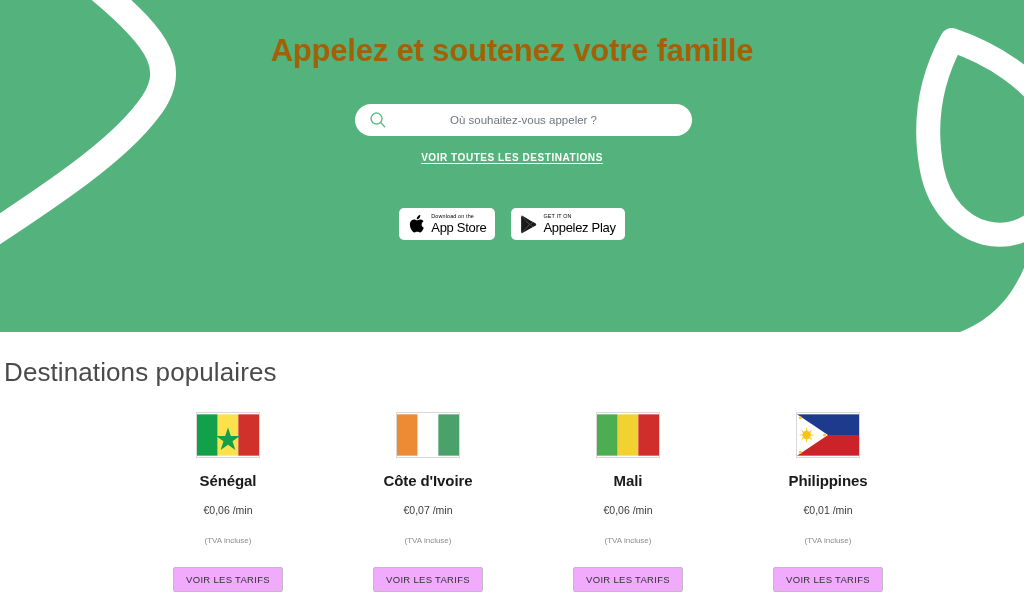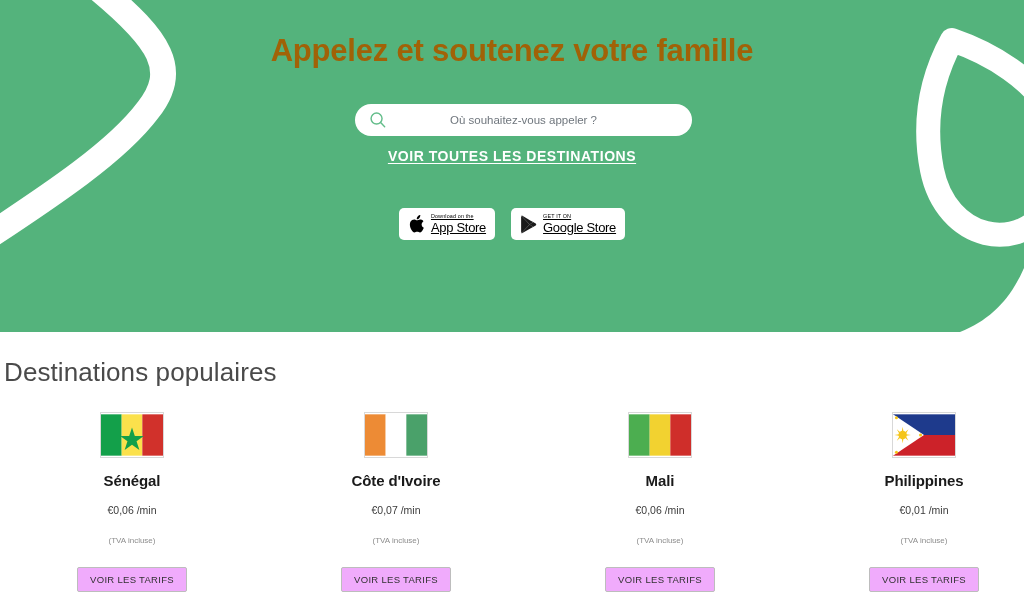--- a/index.html
+++ b/index.html
@@ -84,21 +84,21 @@
 
   .all-destinations {
     position: absolute;
     top: 147px;
     left: 0;
     width: 1024px;
     text-align: center;
   }
   .all-destinations a {
     color: #ffffff;
-    font-size: 14px;
+    font-size: 10px;
     font-weight: bold;
     letter-spacing: 0.55px;
     text-underline-offset: 2px;
   }
 
   
   .stores {
     position: absolute;
     top: 208px;
     left: 0;
@@ -110,21 +110,20 @@
   .badge {
     background: #ffffff;
     border-radius: 5px;
     height: 28px;
     display: flex;
     align-items: center;
     padding: 16px 9px;
     gap: 6px;
     box-sizing: border-box;
     cursor: pointer;
-    text-decoration: underline;
   }
   .badge-text { display: flex; flex-direction: column; justify-content: center; line-height: 1; }
   .badge-top {
     font-size: 5.4px;
     color: #000000;
     letter-spacing: 0.15px;
     margin-bottom: 1.5px;
   }
   .badge-main {
     font-size: 13px;
@@ -143,21 +142,21 @@
     margin: 4px;
     padding-top: 21px;
     text-align: left;
     font-size: 26px;
     font-weight: normal;
     color: #4a4a4a;
     letter-spacing: 0.1px;
   }
   .cards {
     display: flex;
-    justify-content: space-between;
+    justify-content: center;
     margin-top: 24px;
     gap: 0;
     padding-left: 32px;
   }
   .card {
     width: 200px;
     display: flex;
     flex-direction: column;
     align-items: center;
   }
@@ -246,21 +245,21 @@
 
       <div class="badge">
         <svg width="17" height="19" viewBox="0 0 17 19">
           <path d="M1.6 1.1C1.3 1.4 1.1 1.8 1.1 2.4v14.2c0 .6.2 1 .5 1.3l8.1-8.4-8.1-8.4z" fill="#1a1a1a"></path>
           <path d="M13.1 7.1L10.3 5.4 2 .6C1.8.5 1.7.5 1.6 1.1l8.1 8.4 3.4-2.4z" fill="#1a1a1a"></path>
           <path d="M13.1 11.9l-3.4-2.4-8.1 8.4c.1.6.2.5.4.4l8.3-4.8 2.8-1.6z" fill="#1a1a1a"></path>
           <path d="M13.1 7.1L9.7 9.5l3.4 2.4 2.6-1.5c.7-.4.7-1.4 0-1.8l-2.6-1.5z" fill="#1a1a1a"></path>
         </svg>
         <span class="badge-text">
           <span class="badge-top">GET IT ON</span>
-          <span class="badge-main">Google Store</span>
+          <span class="badge-main">Appelez Play</span>
         </span>
       </div>
 
     </div>
   </div>
 </div>
 
 <div class="section">
   <h2 class="section-title">Destinations populaires</h2>
 

